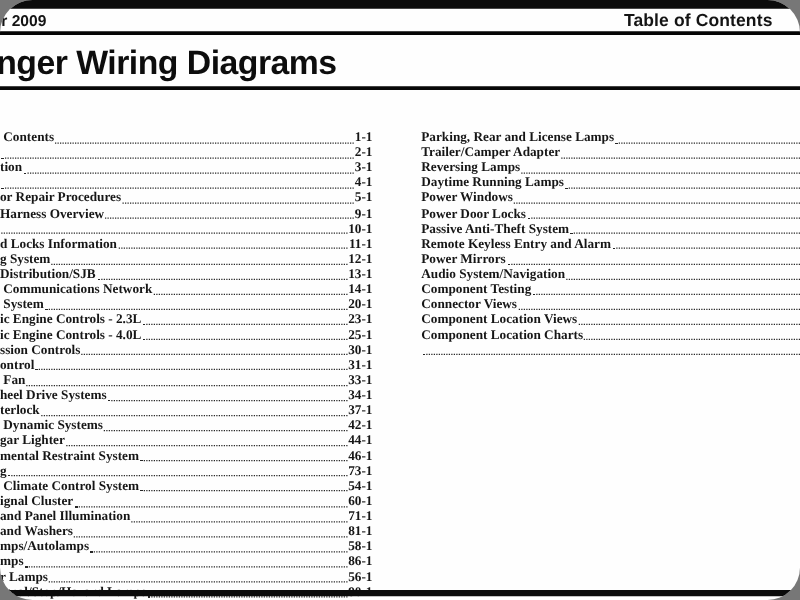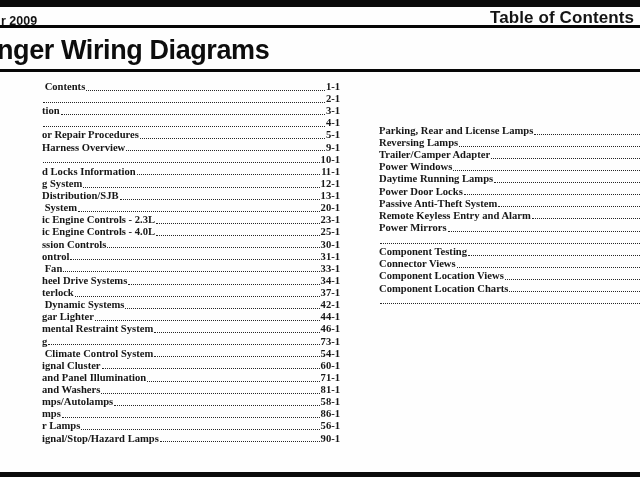--- a/index.html
+++ b/index.html
@@ -1,38 +1,38 @@
 <!DOCTYPE html>
 <html><head>
 <meta charset="utf-8">
 <style>
   html,body{margin:0;padding:0;background:#777;}
   .page{
     position:relative; width:640px; height:480px; background:#fefefe;
-    overflow:hidden; font-family:"Liberation Serif", serif; color:#141414;
+    overflow:hidden; font-family:"Liberation Serif", serif; color:#141414;border-radius:26px;
   }
   .top-bar{position:absolute;top:0;left:0;width:640px;height:7px;background:#0b0b0b;}
   .bottom-bar{position:absolute;top:472px;left:0;width:640px;height:5px;background:#0b0b0b;}
   .hdr{
     position:absolute;top:8px;left:0;width:634px;display:flex;
     justify-content:space-between;align-items:flex-end;
     font-family:"Liberation Sans", sans-serif;font-weight:bold;
   }
   .hdr-left{font-size:12.5px;margin-left:1px;}
-  .hdr-right{font-size:17px;margin-right:0;letter-spacing:0.1px;}
+  .hdr-right{font-size:14px;margin-right:16px;letter-spacing:0.1px;}
   .rule-header{position:absolute;top:25px;left:0;width:640px;height:2.5px;background:#050505;}
   .title{
     position:absolute;top:35px;left:-3px;margin:0;
     font-family:"Liberation Sans", sans-serif;font-weight:bold;
     font-size:27px;letter-spacing:-0.4px;color:#0d0d0d;white-space:nowrap;
   }
   .rule-title{position:absolute;top:69px;left:0;width:640px;height:3px;background:#070707;}
-  .col{position:absolute;top:81px;padding-left:42px;}
+  .col{position:absolute;top:105px;}
   .col-left{left:0;width:298px;}
-  .col-right{left:337px;width:303px;margin-top:44px;}
+  .col-right{left:337px;width:303px;}
   .row{
     display:flex;align-items:flex-end;height:12.13px;
     font-size:10.6px;font-weight:bold;color:#161616;
   }
   .lbl{white-space:pre;line-height:12.2px;flex:0 0 auto;}
   .dots{
     flex:1 1 auto;min-width:3px;height:0;
     border-bottom:1.8px dotted #262626;margin:0 1px 2.6px 1px;
   }
   .pg{line-height:12.2px;flex:0 0 auto;}
@@ -112,20 +112,25 @@
         <span class="dots"></span>
         <span class="pg">12-1</span>
       </div>
 
       <div class="row">
         <span class="lbl">Distribution/SJB</span>
         <span class="dots"></span>
         <span class="pg">13-1</span>
       </div>
 
+      <div class="row">
+        <span class="lbl"> Communications Network</span>
+        <span class="dots"></span>
+        <span class="pg">14-1</span>
+      </div>
 
       <div class="row">
         <span class="lbl"> System</span>
         <span class="dots"></span>
         <span class="pg">20-1</span>
       </div>
 
       <div class="row">
         <span class="lbl">ic Engine Controls - 2.3L</span>
         <span class="dots"></span>
@@ -243,44 +248,44 @@
 
   <div class="col col-right">
 
       <div class="row">
         <span class="lbl">Parking, Rear and License Lamps</span>
         <span class="dots"></span>
 
       </div>
 
       <div class="row">
+        <span class="lbl">Trailer/Camper Adapter</span>
+        <span class="dots"></span>
+
+      </div>
+
+      <div class="row">
         <span class="lbl">Reversing Lamps</span>
         <span class="dots"></span>
 
       </div>
 
       <div class="row">
-        <span class="lbl">Trailer/Camper Adapter</span>
+        <span class="lbl">Daytime Running Lamps</span>
         <span class="dots"></span>
 
       </div>
 
       <div class="row">
         <span class="lbl">Power Windows</span>
         <span class="dots"></span>
 
       </div>
 
       <div class="row">
-        <span class="lbl">Daytime Running Lamps</span>
-        <span class="dots"></span>
-
-      </div>
-
-      <div class="row">
         <span class="lbl">Power Door Locks</span>
         <span class="dots"></span>
 
       </div>
 
       <div class="row">
         <span class="lbl">Passive Anti-Theft System</span>
         <span class="dots"></span>
 
       </div>
@@ -292,20 +297,21 @@
       </div>
 
 
       <div class="row">
         <span class="lbl">Power Mirrors</span>
         <span class="dots"></span>
 
       </div>
 
       <div class="row">
+        <span class="lbl">Audio System/Navigation</span>
         <span class="dots"></span>
 
       </div>
 
       <div class="row">
         <span class="lbl">Component Testing</span>
         <span class="dots"></span>
 
       </div>
 

